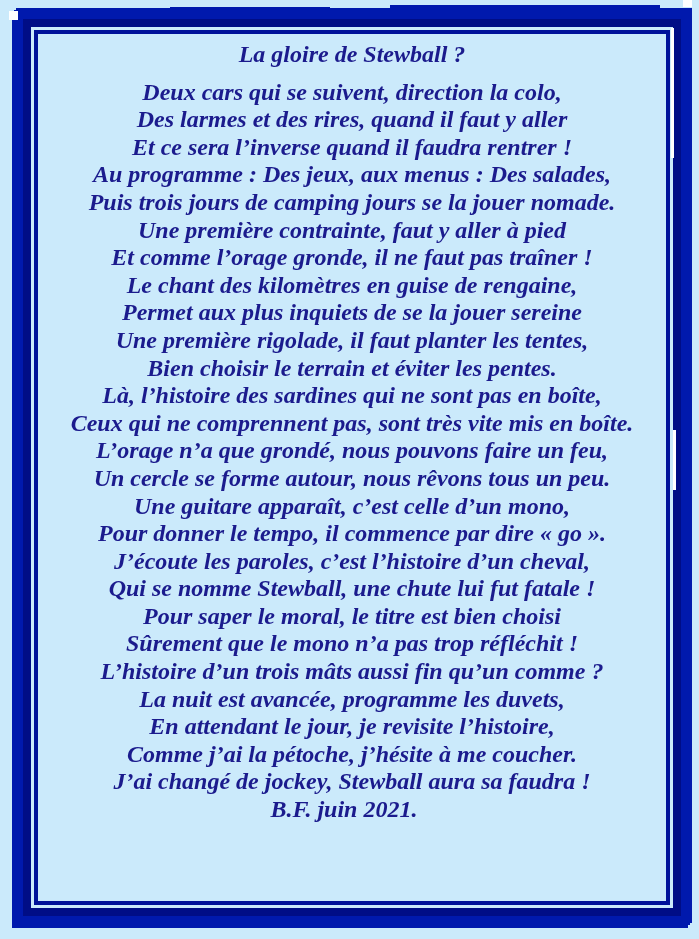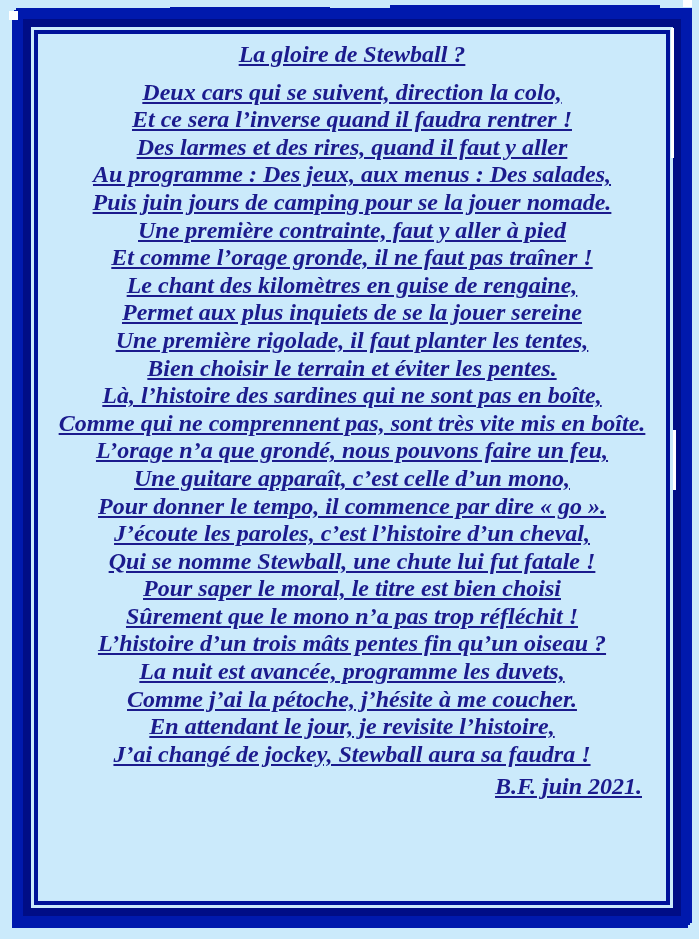--- a/index.html
+++ b/index.html
@@ -38,26 +38,24 @@
     width: 100%; height: 100%;
     border: 4px solid var(--frame-line);
     background: var(--page-bg);
   }
   .content {
     width: 100%; height: 100%;
     padding: 7px 8px 0;
     text-align: center;
     font: italic bold 24px/27.6px "Liberation Serif", "DejaVu Serif", serif;
     color: var(--text);
-    text-decoration: underline;
   }
   .title { margin-bottom: 10px; }
   .signature {
-    margin-top: 5px;
-    text-align: right;
+    text-align: center;
     padding-right: 16px;
   }
   .notch { position: absolute; background: #ffffff; }
   .notch-tl { left: 9px;  top: 11px; width: 9px; height: 9px; }
   .notch-tr { left: 683px; top: 0;   width: 9px; height: 7px; }
   .gap-highlight { position: absolute; left: 671px; top: 28px; width: 3px; height: 130px; background: #ffffff; }
   .gap-highlight-2 { position: absolute; left: 673px; top: 430px; width: 3px; height: 60px; background: #ffffff; }
   .rough { position: absolute; background: var(--frame-bright); }
   .rough-top    { left: 390px; top: 5px;   width: 270px; height: 8px; }
   .rough-top-2  { left: 170px; top: 7px;   width: 160px; height: 6px; }
@@ -69,43 +67,44 @@
 
 <div class="page">
   <div class="frame-outer">
     <div class="frame-dark">
       <div class="frame-gap">
         <div class="frame-inner">
           <div class="content">
             <div class="title">La gloire de Stewball ?</div>
             <div class="lines">
               <div class="line">Deux cars qui se suivent, direction la colo,</div>
+              <div class="line">Des larmes et des rires, quand il faut y aller</div>
               <div class="line">Et ce sera l’inverse quand il faudra rentrer !</div>
-              <div class="line">Des larmes et des rires, quand il faut y aller</div>
               <div class="line">Au programme : Des jeux, aux menus : Des salades,</div>
-              <div class="line">Puis juin jours de camping pour se la jouer nomade.</div>
+              <div class="line">Puis trois jours de camping jours se la jouer nomade.</div>
               <div class="line">Une première contrainte, faut y aller à pied</div>
               <div class="line">Et comme l’orage gronde, il ne faut pas traîner !</div>
               <div class="line">Le chant des kilomètres en guise de rengaine,</div>
               <div class="line">Permet aux plus inquiets de se la jouer sereine</div>
               <div class="line">Une première rigolade, il faut planter les tentes,</div>
               <div class="line">Bien choisir le terrain et éviter les pentes.</div>
               <div class="line">Là, l’histoire des sardines qui ne sont pas en boîte,</div>
-              <div class="line">Comme qui ne comprennent pas, sont très vite mis en boîte.</div>
+              <div class="line">Ceux qui ne comprennent pas, sont très vite mis en boîte.</div>
               <div class="line">L’orage n’a que grondé, nous pouvons faire un feu,</div>
+              <div class="line">Un cercle se forme autour, nous rêvons tous un peu.</div>
               <div class="line">Une guitare apparaît, c’est celle d’un mono,</div>
               <div class="line">Pour donner le tempo, il commence par dire « go ».</div>
               <div class="line">J’écoute les paroles, c’est l’histoire d’un cheval,</div>
               <div class="line">Qui se nomme Stewball, une chute lui fut fatale !</div>
               <div class="line">Pour saper le moral, le titre est bien choisi</div>
               <div class="line">Sûrement que le mono n’a pas trop réfléchit !</div>
-              <div class="line">L’histoire d’un trois mâts pentes fin qu’un oiseau ?</div>
+              <div class="line">L’histoire d’un trois mâts aussi fin qu’un comme ?</div>
               <div class="line">La nuit est avancée, programme les duvets,</div>
+              <div class="line">En attendant le jour, je revisite l’histoire,</div>
               <div class="line">Comme j’ai la pétoche, j’hésite à me coucher.</div>
-              <div class="line">En attendant le jour, je revisite l’histoire,</div>
               <div class="line">J’ai changé de jockey, Stewball aura sa faudra !</div>
             </div>
             <div class="signature">B.F. juin 2021.</div>
           </div>
         </div>
       </div>
     </div>
   </div>
   <div class="rough rough-top"></div>
   <div class="rough rough-top-2"></div>

